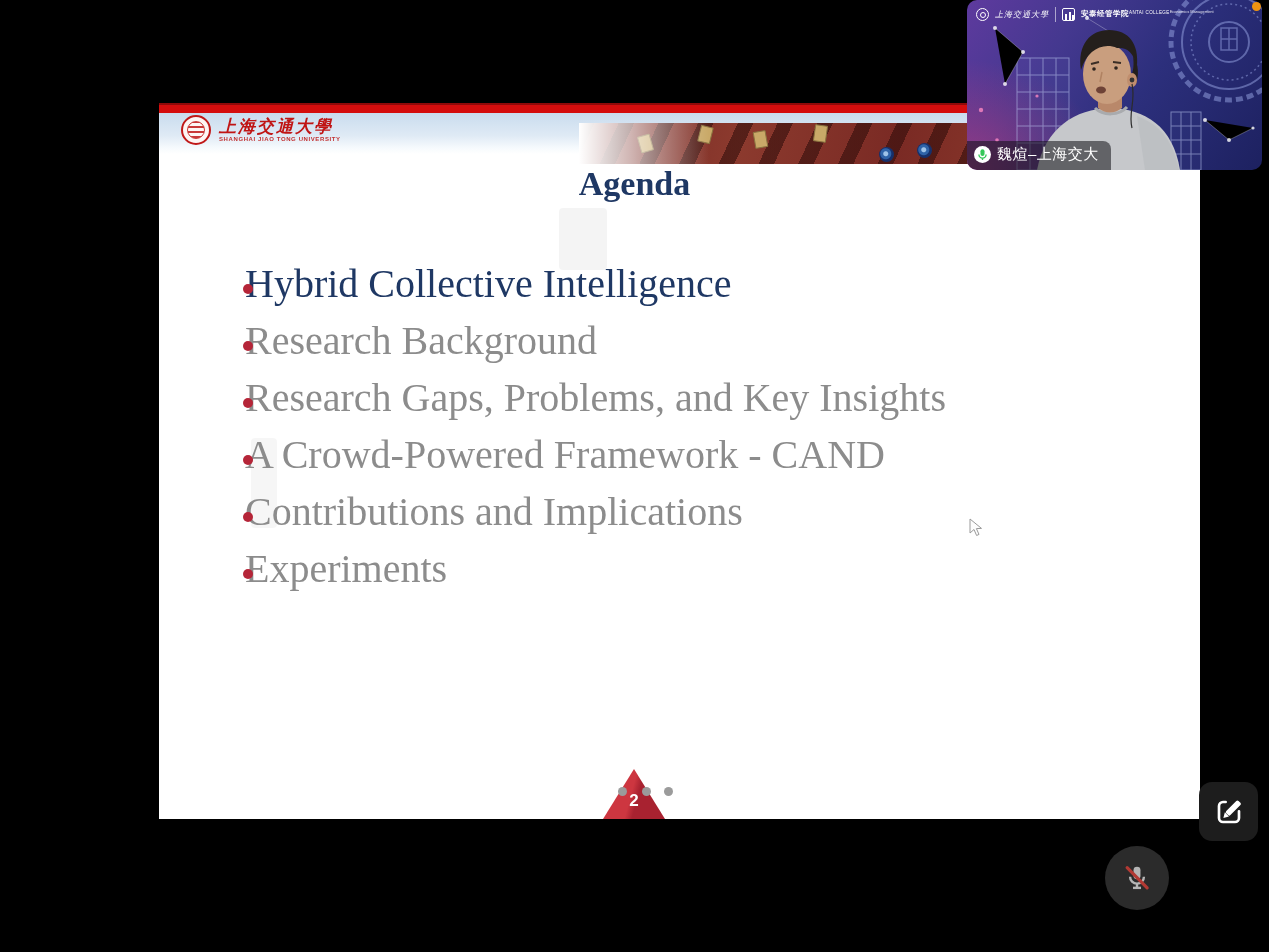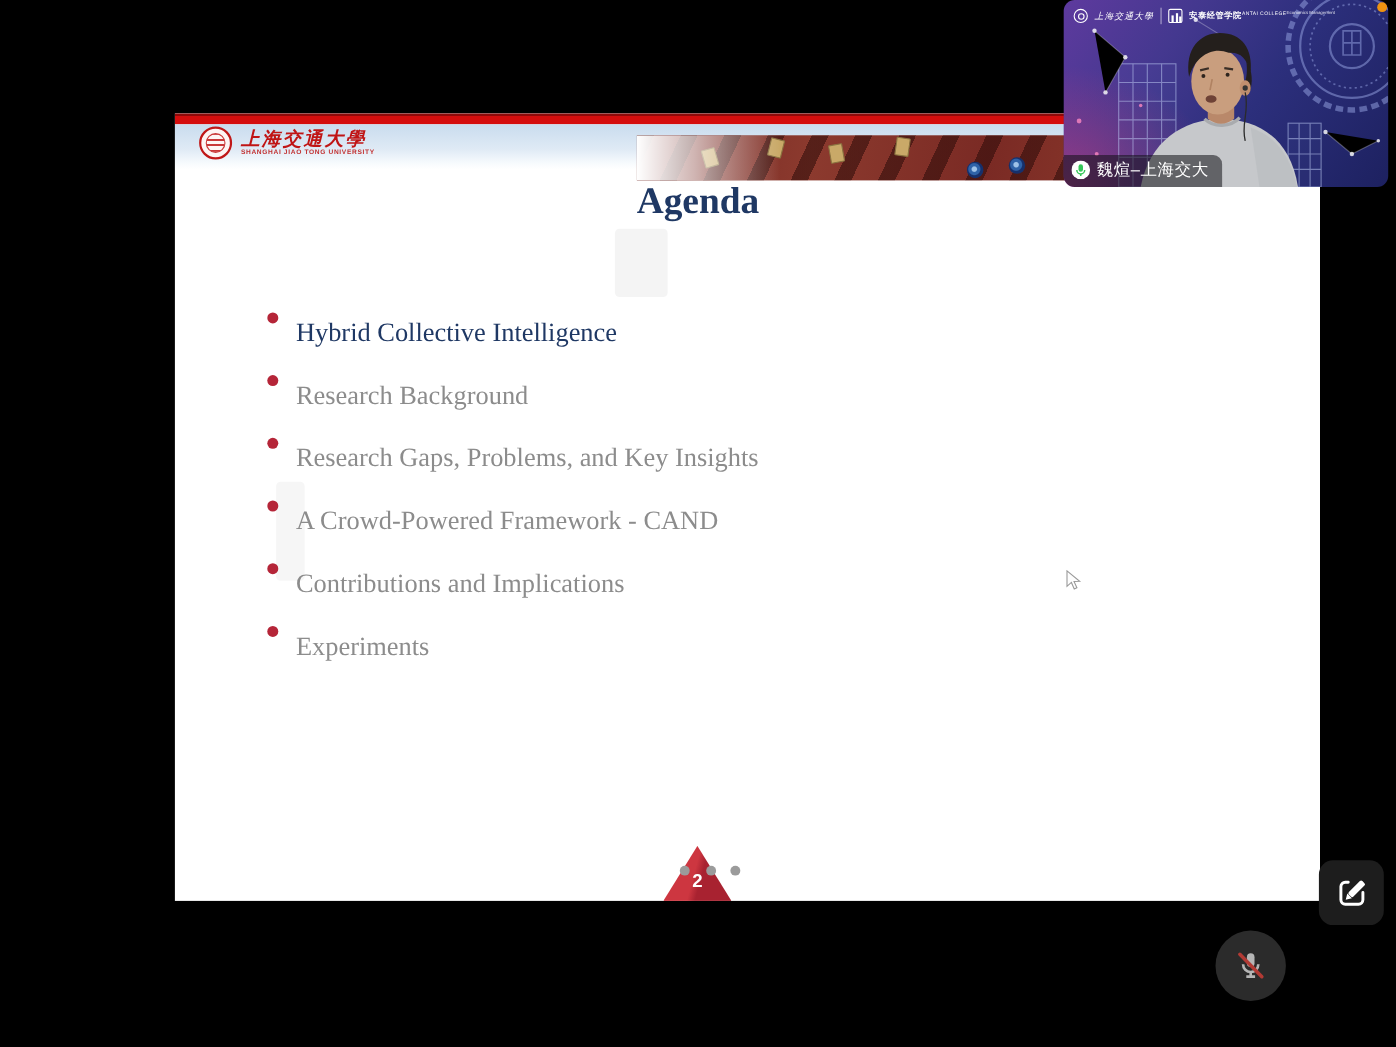--- a/index.html
+++ b/index.html
@@ -29,22 +29,22 @@
   .roof .fade{position:absolute;left:0;top:0;width:130px;height:41px;
         background:linear-gradient(to right,#ffffff 0%,rgba(255,255,255,.65) 40%,rgba(255,255,255,0) 100%);}
   .tag{position:absolute;width:13px;height:17px;background:#c9a968;border:1px solid #8a7340;border-radius:1px;}
   .tile{position:absolute;width:15px;height:15px;border-radius:50%;bottom:2px;
         background:radial-gradient(circle at 45% 45%,#9fc3e8 0 2px,#2f63a8 3px 5px,#16306b 6px);}
   .wm{position:absolute;background:#000;border-radius:4px;}
 
   .slide-title{position:absolute;left:0;top:62px;width:951px;text-align:center;
                font-family:"Liberation Serif",serif;font-weight:bold;font-size:34px;color:#1f3864;}
   ul.bullets{position:absolute;left:0;top:157px;width:951px;margin:0;padding:0;list-style:none;}
-  ul.bullets li{position:relative;height:57px;padding-left:110px;display:flex;align-items:flex-end;
-                font-family:"Liberation Serif",serif;font-size:24px;color:#8c8c8c;white-space:nowrap;}
+  ul.bullets li{position:relative;height:57px;padding-left:86px;display:flex;align-items:flex-start;
+                font-family:"Liberation Serif",serif;font-size:40px;color:#8c8c8c;white-space:nowrap;}
   ul.bullets li.active{color:#1f3864;}
   .bullet-dot{position:absolute;left:84px;top:24px;width:10px;height:10px;border-radius:50%;background:#b52538;}
 
   .triangle{position:absolute;left:444px;top:666px;width:62px;height:50px;
             clip-path:polygon(50% 0,100% 100%,0 100%);
             background:linear-gradient(105deg,#cd3640 46%,#a82230 56%);}
   .page-num{position:absolute;left:444px;top:688px;width:62px;text-align:center;
             font-size:17px;font-weight:bold;color:#fff;}
   .nav-dot{position:absolute;top:684px;width:9px;height:9px;border-radius:50%;background:#9b9b9b;}
 

